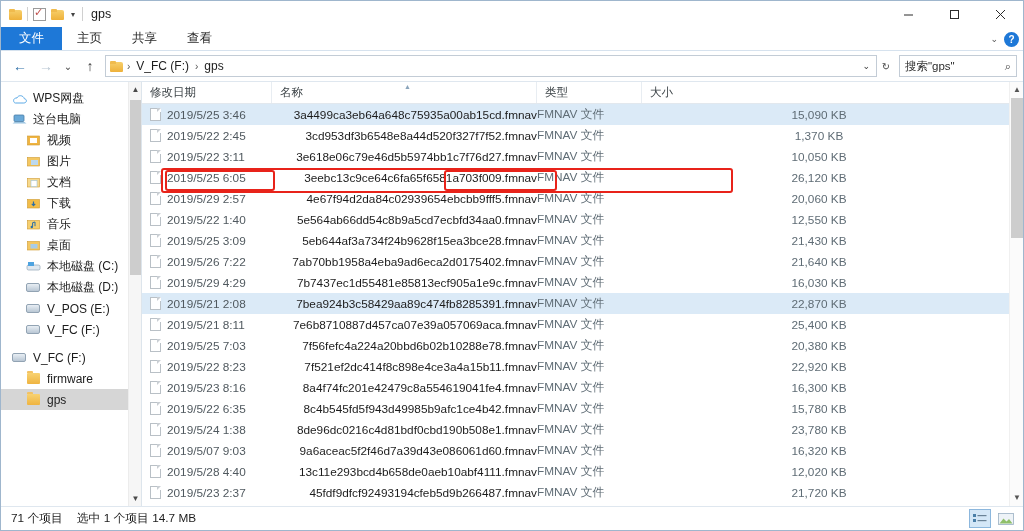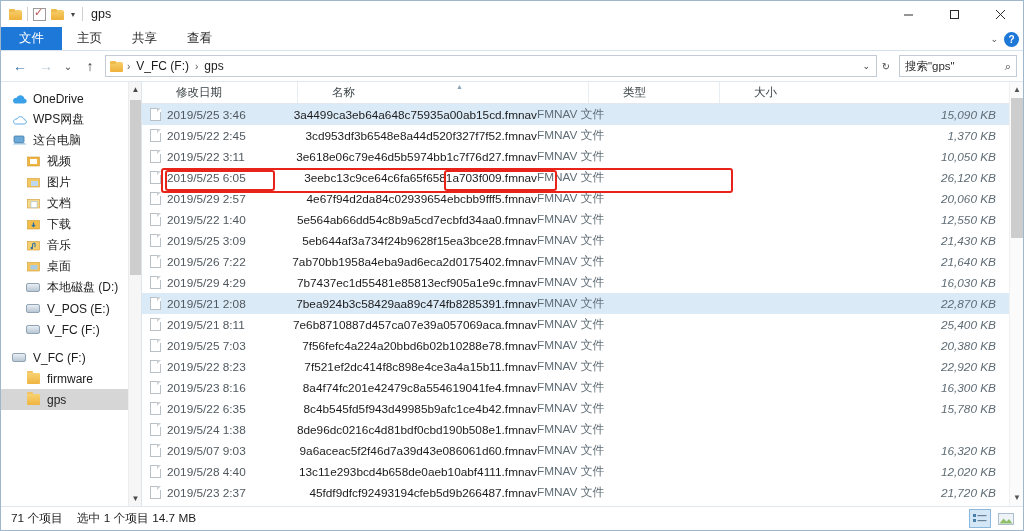--- a/index.html
+++ b/index.html
@@ -167,42 +167,42 @@
   .filepane {
     flex: 1; display:flex; flex-direction: column; min-width:0;
     background:#fff; position:relative;
   }
   .headrow {
     height: 22px; flex:0 0 22px; display:flex; align-items:stretch;
     border-bottom: 1px solid #e2e8ee; background:#ffffff;
   }
   .hcell {
     display:flex; align-items:center; font-size:11.5px; color:#3c4347;
-    padding-left: 8px; border-right: 1px solid #e8edf2; position:relative;margin-left:26px;
+    padding-left: 8px; border-right: 1px solid #e8edf2; position:relative;
   }
   .h-date { width: 130px; flex:0 0 130px;}
   .h-name { width: 265px; flex:0 0 265px; }
   .h-type { width: 105px; flex:0 0 105px; }
   .h-size { flex:1; }
   .sort-caret {
     position:absolute; left: 50%; top:1px; font-size:7px; color:#8aa4bb;
   }
 
   .rows {
     flex:1; overflow:hidden; position:relative;
   }
   .row {
     height: 21px; display:flex; align-items:center; font-size:11.8px;
     color:#1c1c1c; white-space:nowrap;
   }
   .row.hl { background:#dbeaf7; }
   .c-date { width:130px; flex:0 0 130px; display:flex; align-items:center; gap:6px; padding-left:8px; }
   .c-name { width:265px; flex:0 0 265px; overflow:hidden;text-align:right; }
   .c-type { width:105px; flex:0 0 105px; color:#5f6c75; }
-  .c-size { flex:1; text-align:right; padding-right:27px; color:#5f6c75;font-style:italic; }
+  .c-size { flex:1; text-align:center; padding-right:27px; color:#5f6c75; }
   .file-ico {
     width:11px; height:13px; flex:0 0 11px;
     border:1px solid #b9c0c6; background:#fff; position:relative;
   }
   .file-ico:after{
     content:""; position:absolute; right:-1px; top:-1px;
     border-width:0 0 4px 4px; border-style:solid;
     border-color: transparent transparent #ffffff #c9ced3;
   }
   .date-txt { color:#50595f;text-align:center; }
@@ -306,28 +306,20 @@
     <div class="search-box">
       <span class="search-ph">搜索"gps"</span>
       <span class="mag">⌕</span>
     </div>
   </div>
 
   <div class="body">
 
     <div class="sidebar">
 
-      <div class="nav-item ind0">
-        <span class="ni-ico">
-          <svg width="15" height="10" viewBox="0 0 15 10">
-              <path d="M3.4 9.5h8.4c1.7 0 2.9-1.1 2.9-2.4 0-1.2-1-2.2-2.3-2.3C12.1 2.8 10.4 1.3 8.4 1.3 6.7 1.3 5.3 2.3 4.7 3.8 2.5 3.8 1 5 1 6.6c0 1.6 1.1 2.9 2.4 2.9z" fill="#3aa0e8"></path>
-            </svg>
-        </span>
-        <span class="lbl">OneDrive</span>
-      </div>
 
       <div class="nav-item ind0">
         <span class="ni-ico">
           <svg width="15" height="10" viewBox="0 0 15 10">
               <path d="M3.4 9h8.4c1.5 0 2.6-1 2.6-2.2 0-1.1-.9-2-2.1-2.1C11.9 3 10.3 1.7 8.4 1.7 6.8 1.7 5.5 2.6 5 3.9 3 3.9 1.6 5 1.6 6.5 1.6 7.9 2.4 9 3.4 9z" fill="none" stroke="#5aa9e6" stroke-width="1"></path>
             </svg>
         </span>
         <span class="lbl">WPS网盘</span>
       </div>
 
@@ -397,20 +389,29 @@
       <div class="nav-item ind1">
         <span class="ni-ico">
           <svg width="13" height="11" viewBox="0 0 13 11">
               <rect x="0.5" y="1.5" width="12" height="8.5" fill="#f4c761" stroke="#cf9a2f" stroke-width=".6"></rect>
               <rect x="3.5" y="4" width="7" height="4.5" fill="#a8cce8"></rect>
             </svg>
         </span>
         <span class="lbl">桌面</span>
       </div>
 
+      <div class="nav-item ind1">
+        <span class="ni-ico">
+          <svg width="15" height="11" viewBox="0 0 15 11">
+              <rect x="1" y="4" width="13" height="5" rx="1.5" fill="#dfe8f0" stroke="#8fa3b5" stroke-width=".7"></rect>
+              <rect x="2" y="1" width="6" height="4" fill="#4ea3e0"></rect>
+            </svg>
+        </span>
+        <span class="lbl">本地磁盘 (C:)</span>
+      </div>
 
       <div class="nav-item ind1">
         <span class="ni-ico">
             <span class="drive"></span>
           </span>
         <span class="lbl">本地磁盘 (D:)</span>
       </div>
 
       <div class="nav-item ind1">
         <span class="ni-ico">
@@ -606,20 +607,21 @@
             <div class="c-type">FMNAV 文件</div>
             <div class="c-size">15,780 KB</div>
           </div>
           <div class="row">
             <div class="c-date">
               <span class="file-ico"></span>
               <span class="date-txt">2019/5/24 1:38</span>
             </div>
             <div class="c-name">8de96dc0216c4d81bdf0cbd190b508e1.fmnav</div>
             <div class="c-type">FMNAV 文件</div>
+            <div class="c-size">23,780 KB</div>
           </div>
           <div class="row">
             <div class="c-date">
               <span class="file-ico"></span>
               <span class="date-txt">2019/5/07 9:03</span>
             </div>
             <div class="c-name">9a6aceac5f2f46d7a39d43e086061d60.fmnav</div>
             <div class="c-type">FMNAV 文件</div>
             <div class="c-size">16,320 KB</div>
           </div>

